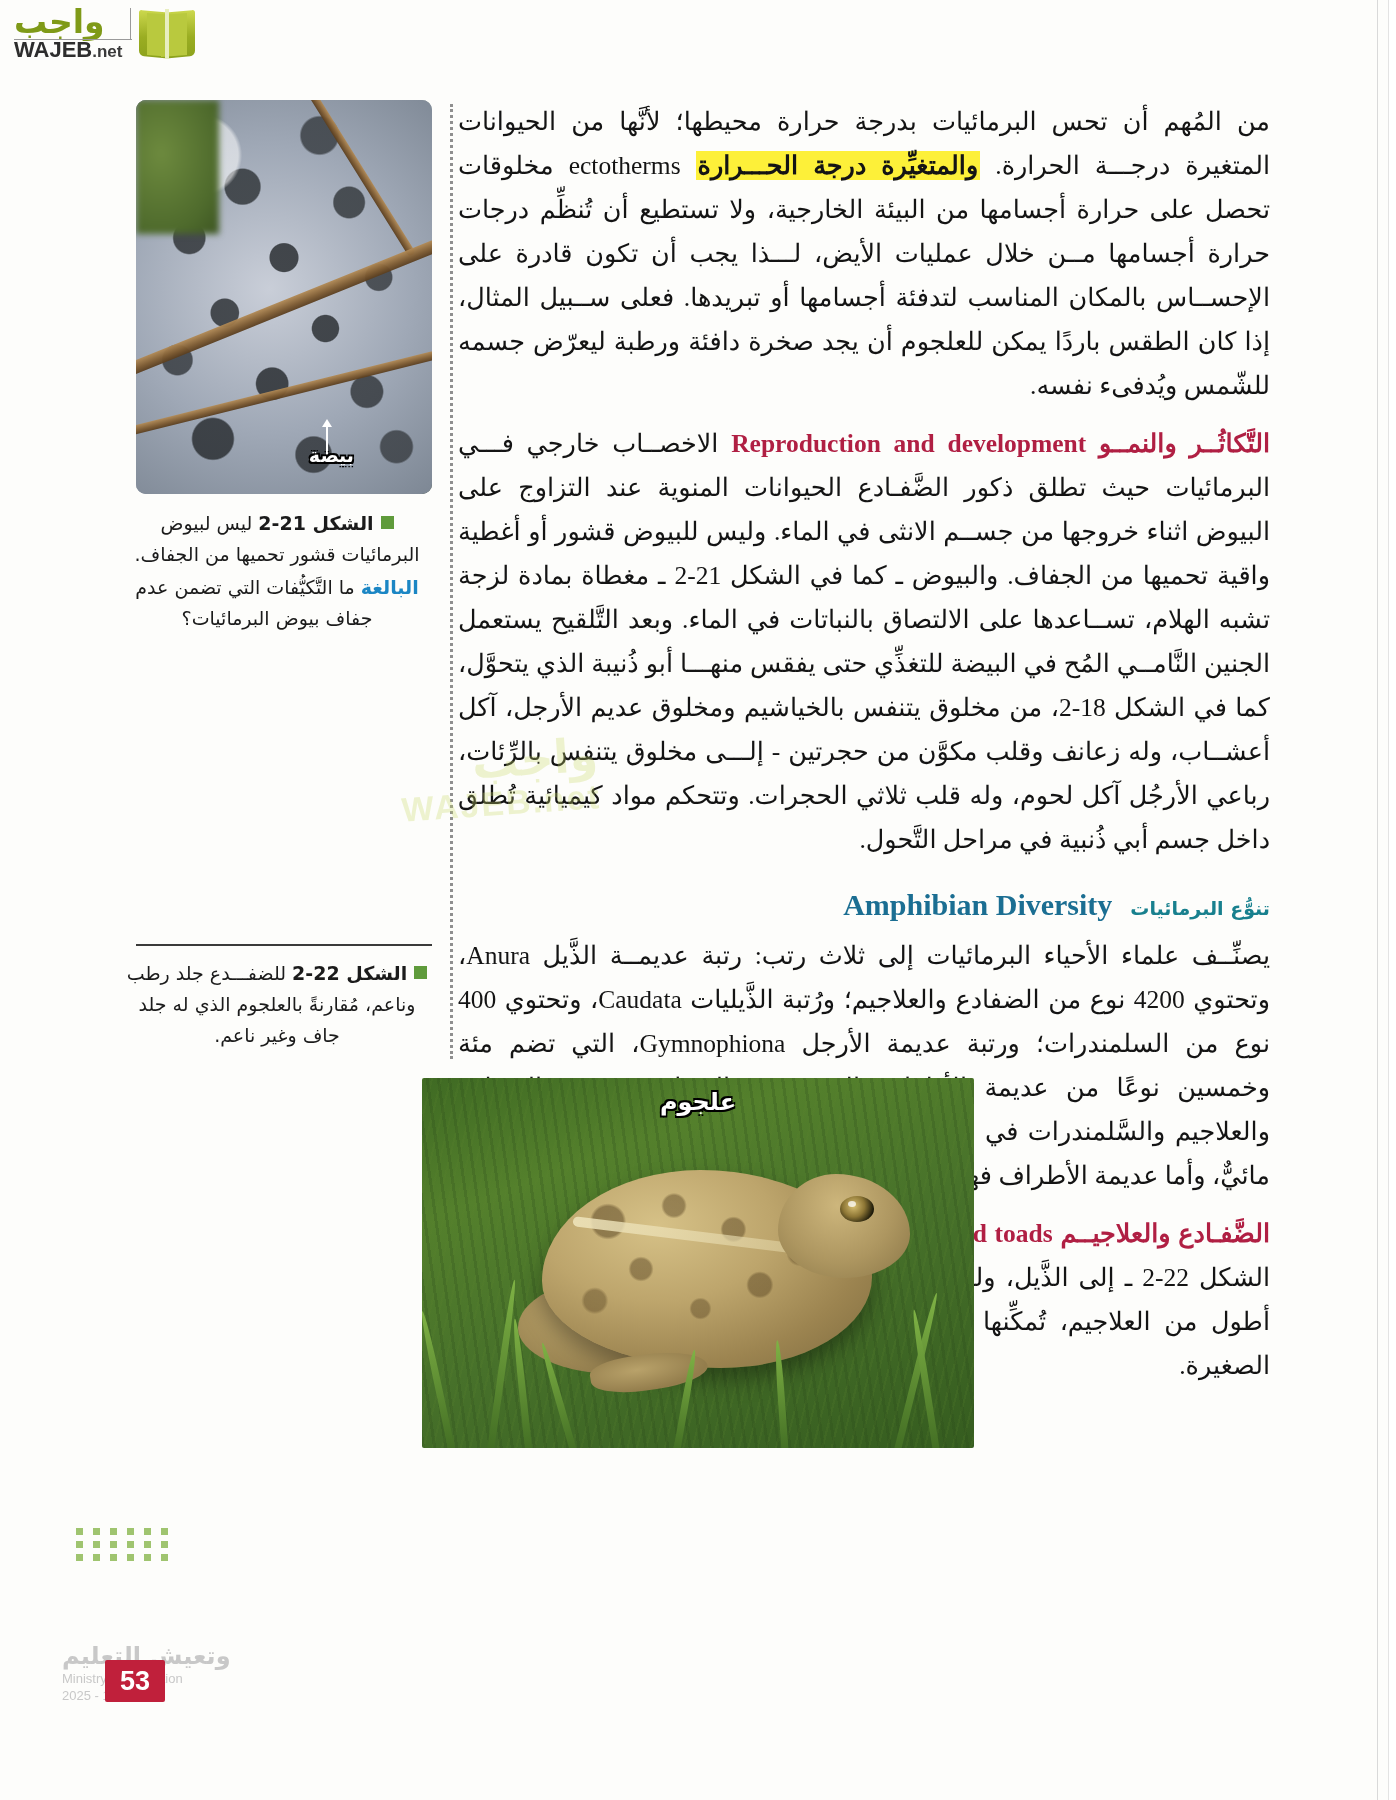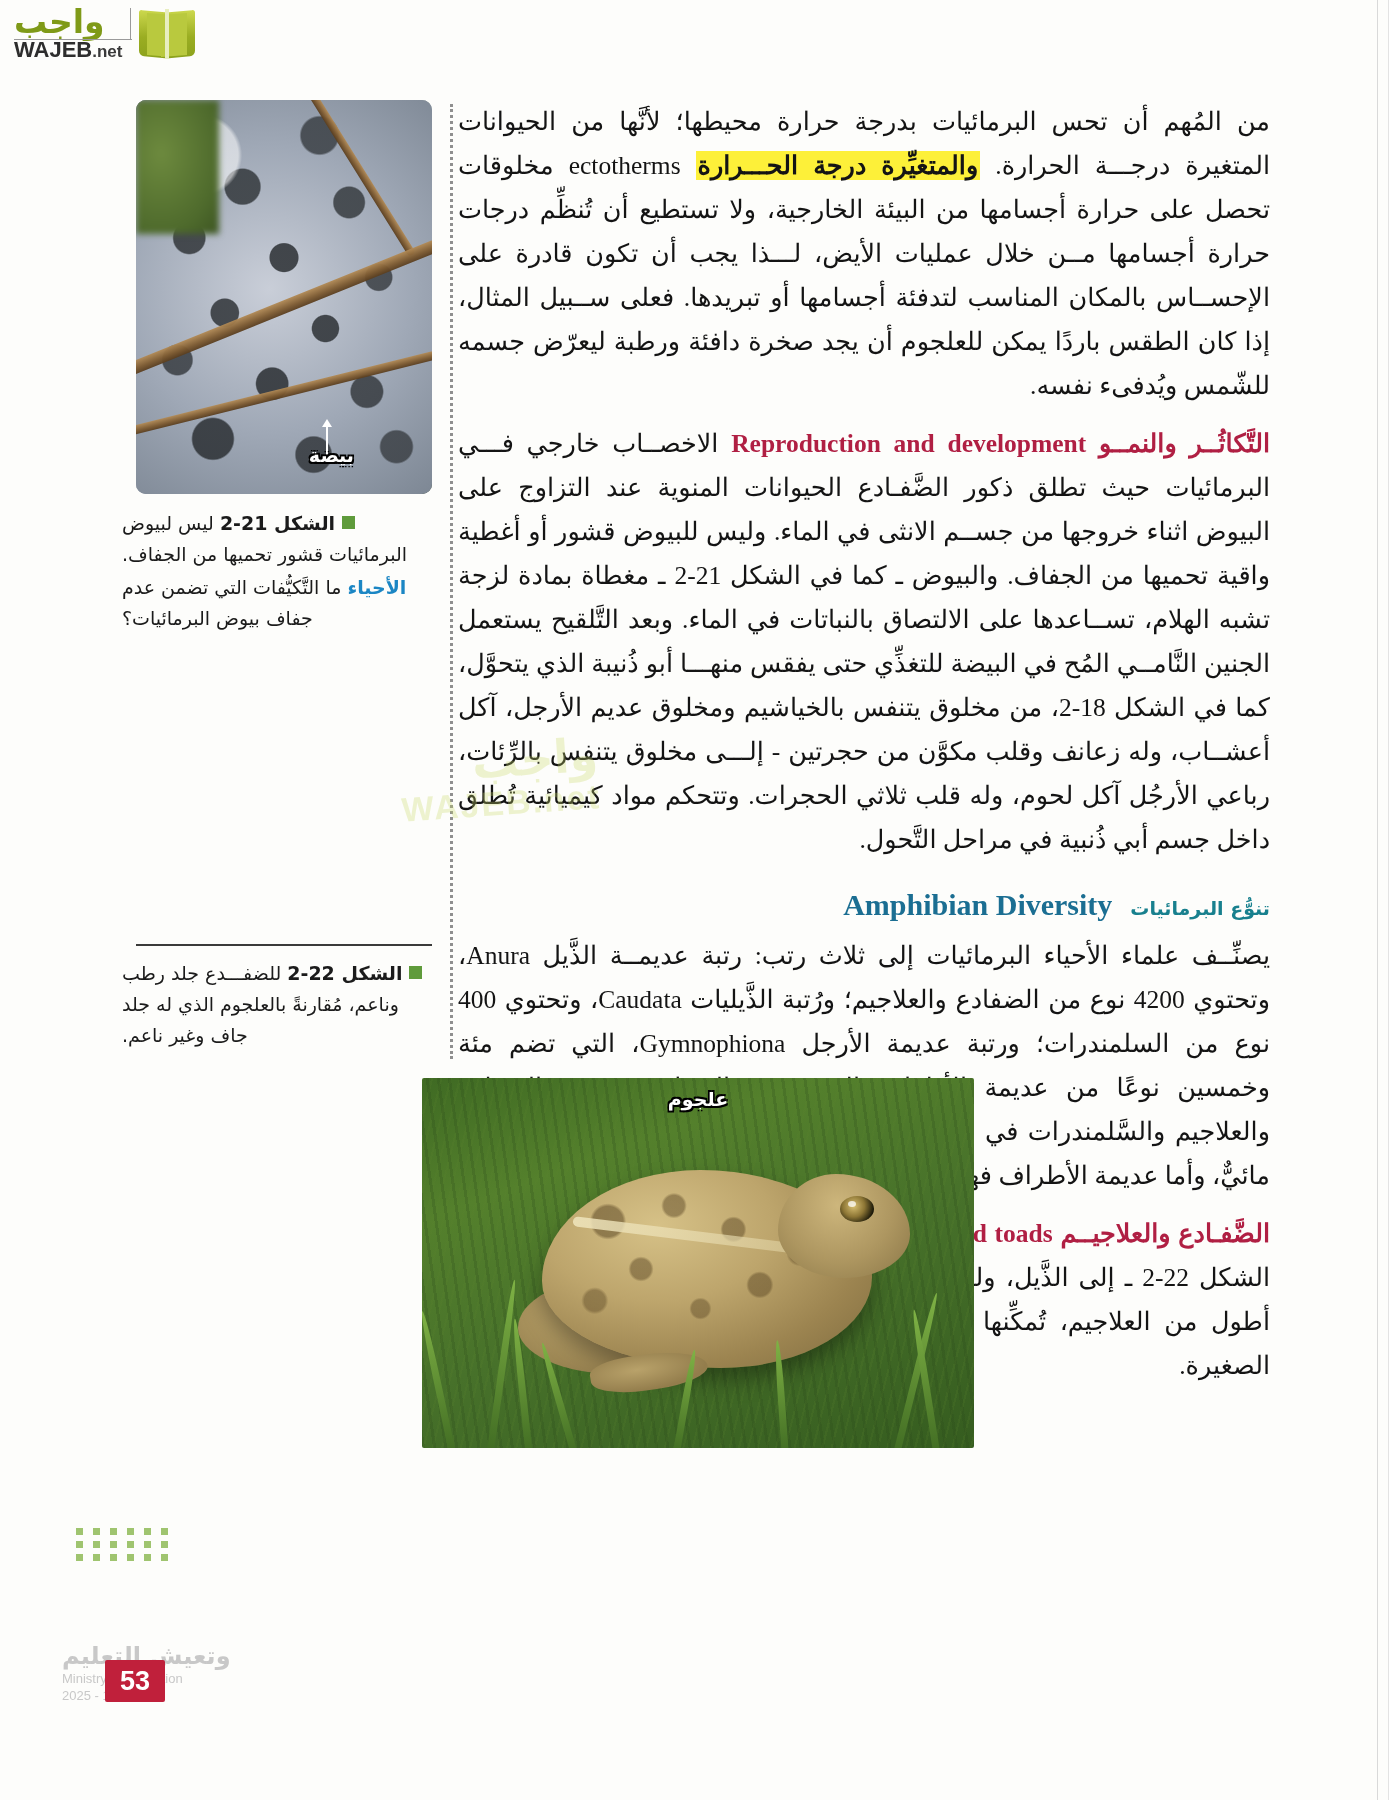--- a/index.html
+++ b/index.html
@@ -177,21 +177,21 @@
   }
   .fig-arrow-up::before {
     content: ""; position: absolute; top: -7px; left: -4px;
     border-left: 5px solid transparent; border-right: 5px solid transparent;
     border-bottom: 8px solid #ffffff;
   }
 
   .caption {
     font-family: "DejaVu Sans", sans-serif;
     font-size: 19px; line-height: 31px;
-    color: #1b1b1b; direction: rtl; text-align: left;
+    color: #1b1b1b; direction: rtl; text-align: center;
     margin-top: 14px;
   }
   .caption .marker {
     display: inline-block; width: 13px; height: 13px;
     background: #5f9b3b; margin-left: 7px; vertical-align: 1px;
   }
   .caption .fig-no { font-weight: bold; }
   .caption .cue { color: #1b86c4; font-weight: bold; }
 
   .cap-rule {
@@ -203,21 +203,21 @@
     position: absolute; left: 0; right: 0; top: 1078px;
     display: flex; justify-content: center; gap: 18px;
   }
   .photo {
     width: 552px; height: 370px; position: relative; overflow: hidden;
     border-radius: 2px;
   }
   .photo .tag {
     position: absolute; top: 10px; left: 50%; transform: translateX(-50%);
     font-family: "DejaVu Sans", sans-serif;
-    font-size: 19px; font-weight: bold; color: #ffffff;
+    font-size: 24px; font-weight: bold; color: #ffffff;
     text-shadow: -1.6px -1.6px 0 #000, 1.6px -1.6px 0 #000, -1.6px 1.6px 0 #000, 1.6px 1.6px 0 #000;
     z-index: 5;
   }
   
   .photo-frog {
     background:
       radial-gradient(ellipse at 30% 85%, rgba(80,60,40,.35) 0 30%, transparent 60%),
       radial-gradient(ellipse at 75% 20%, rgba(120,95,70,.3) 0 28%, transparent 60%),
       linear-gradient(160deg,#b79a7c 0%, #c3a588 22%, #a98d6d 48%, #bfa183 72%, #9e8263 100%);
   }
@@ -419,21 +419,21 @@
       <div class="fig-arrow-up"></div>
       <div class="fig-label-egg">بيضة</div>
     </div>
 
     <div class="caption">
       <span class="marker"></span><span class="fig-no">الشكل 21-2</span>
       <span>ليس لبيوض البرمائيات قشور تحميها من الجفاف.</span>
     </div>
 
     <div class="caption" style="margin-top:2px">
-      <span class="cue">الأحياء</span>
+      <span class="cue">البالغة</span>
       <span>ما التَّكيُّفات التي تضمن عدم جفاف بيوض البرمائيات؟</span>
     </div>
 
     <div style="margin-top:310px">
       <div class="cap-rule"></div>
       <div class="caption" style="margin-top:0">
         <span class="marker"></span><span class="fig-no">الشكل 22-2</span>
         <span>للضفـــدع جلد رطب وناعم، مُقارنةً بالعلجوم الذي له جلد جاف وغير ناعم.</span>
       </div>
     </div>

